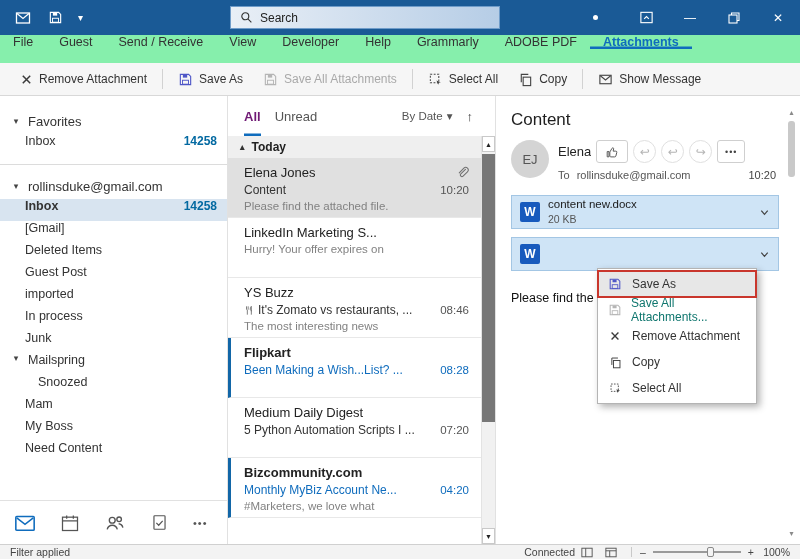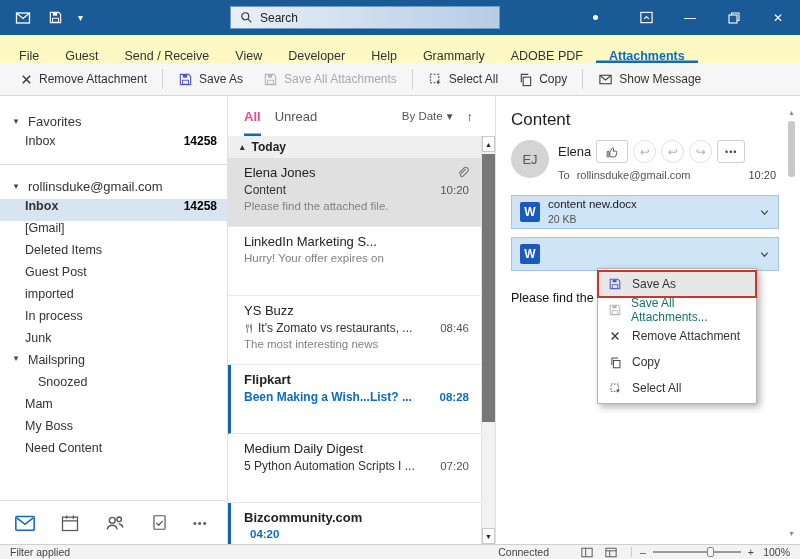--- a/index.html
+++ b/index.html
@@ -10,21 +10,21 @@
   .titlebar{position:absolute;top:0;left:0;right:0;height:35px;background:#1a5a96;display:flex;align-items:center;color:#fff}
   .tb-left{display:flex;align-items:center;gap:14px;padding-left:14px}
   .tb-icon{width:18px;height:18px;display:flex;align-items:center;justify-content:center}
   .tb-chev{font-size:10px;color:#fff}
   .searchbox{position:absolute;left:230px;top:6px;width:270px;height:23px;background:linear-gradient(to right,#e9eff6,#b6cde6);border:1px solid #6f9cc9;display:flex;align-items:center;gap:7px;padding:0 9px;color:#222;font-size:12px}
   .tb-right{position:absolute;right:0;top:0;height:35px;display:flex;align-items:center}
   .wbtn{width:44px;height:35px;display:flex;align-items:center;justify-content:center;color:#fff;font-size:12px}
   .tb-dot{width:5px;height:5px;border-radius:50%;background:#fff;margin-right:26px}
 
   
-  .ribbon-tabs{position:absolute;top:35px;left:0;right:0;height:28px;background:#fef9c3;display:flex;align-items:flex-end;padding-left:6px}
+  .ribbon-tabs{position:absolute;top:35px;left:0;right:0;height:28px;background:#86efac;display:flex;align-items:flex-start;}
   .rtab{padding:0 13px;display:flex;align-items:center;font-size:12.5px;color:#333}
   .rtab.active{color:#0f6cbd;font-weight:700;box-shadow:inset 0 -2.5px 0 #0f6cbd}
 
   
   .toolbar{position:absolute;top:63px;left:0;right:0;height:33px;background:#f6f6f6;border-bottom:1px solid #d8d8d8;display:flex;align-items:center;padding-left:10px}
   .tbtn{display:flex;align-items:center;gap:6px;padding:0 10px;height:26px;background:transparent;border:none;font:inherit;font-size:12px;color:#333}
   .tbtn.disabled{color:#a9a9a9}
   .tdiv{width:1px;height:20px;background:#d2d2d2;margin:0 5px}
   .ticon{display:flex;align-items:center}
 
@@ -33,45 +33,45 @@
 
   
   .sidebar{width:228px;border-right:1px solid #e1e1e1;display:flex;flex-direction:column;background:#fff}
   .folders{flex:1;padding-top:12px;overflow:hidden}
   .shead{display:flex;align-items:center;height:26px;padding-left:9px;font-size:13px;color:#333;gap:5px}
   .schev{width:14px;font-size:9px;color:#444;text-align:center}
   .srow{display:flex;align-items:flex-start;height:22px;padding:0 10px 0 25px;font-size:12.5px;color:#333}
   .srow.selected{background:#d8e4f0;font-weight:700}
   .srow.nested{padding-left:38px}
   .srow.has-chev{padding-left:9px;gap:5px}
-  .count{margin-left:auto;color:#000000;font-weight:700;font-size:12px}
+  .count{margin-left:auto;color:#0369a1;font-weight:700;font-size:12px}
   .sb-divider{height:1px;background:#dcdcdc;margin:8px 0}
   .navrow{height:44px;border-top:1px solid #e1e1e1;display:flex;align-items:center;padding:0 14px;gap:24px}
   .navic{display:flex;align-items:center;justify-content:center}
   .nav-ell{color:#555;font-size:11px;letter-spacing:1px}
 
   
   .list-pane{width:268px;border-right:1px solid #e1e1e1;position:relative;background:#fff;overflow:hidden}
   .list-head{height:40px;display:flex;align-items:center;padding:0 22px 0 16px;gap:14px}
   .ltab{font-size:13px;color:#555;height:40px;display:flex;align-items:center}
-  .ltab.active{color:#ec4899;font-weight:700;box-shadow:inset 0 -2.5px 0 #0f6cbd}
+  .ltab.active{color:#701a75;font-weight:700;box-shadow:inset 0 -2.5px 0 #0f6cbd}
   .bydate{margin-left:auto;font-size:11.5px;color:#555;display:flex;align-items:center;gap:4px}
   .sortarrow{font-size:13px;color:#333;font-weight:700}
   .todaybar{height:22px;background:#efefef;display:flex;align-items:center;gap:7px;padding-left:12px;font-size:12px;font-weight:700;color:#222}
   .todaychev{font-size:9px;color:#333}
-  .msg{height:69px;padding:7px 26px 0 16px;border-bottom:1px solid #e8e8e8;background:#fff}
+  .msg{height:60px;padding:7px 26px 0 16px;border-bottom:1px solid #e8e8e8;background:#fff}
   .msg.selected{background:#e0e0e0}
   .msg.unread{border-left:3px solid #1266a7;padding-left:13px}
   .m1{display:flex;align-items:center;font-size:13px;color:#222}
   .sender{flex:1;white-space:nowrap;overflow:hidden;text-overflow:ellipsis}
   .unread .sender{font-weight:700}
   .m2{display:flex;align-items:center;font-size:12px;margin-top:3px;color:#333;gap:4px}
   .subj{flex:1;white-space:nowrap;overflow:hidden;text-overflow:ellipsis}
   .time{color:#555;font-size:11.5px;margin-left:6px}
-  .unread .subj,.unread .time{color:#0f6cbd;font-weight:700}
+  .unread .subj,.unread .time{color:#0f6cbd;font-weight:400}
   .m3{font-size:11.5px;color:#828282;margin-top:3px;white-space:nowrap;overflow:hidden;text-overflow:ellipsis}
   .attach-ic{margin-left:6px;display:flex}
   .subj-ic{display:flex;align-items:center}
 
   
   .lscroll{position:absolute;top:40px;right:0;bottom:0;width:14px;background:#f1f1f1;border-left:1px solid #e3e3e3}
   .larrow{height:16px;background:#fff;border:1px solid #c9c9c9;display:flex;align-items:center;justify-content:center;font-size:7px;color:#222}
   .larrow.bottom{position:absolute;bottom:0;left:0;right:0}
   .lthumb{position:absolute;top:18px;left:0;right:0;height:268px;background:#777}
 
@@ -107,21 +107,21 @@
   .mi-ic{width:16px;display:flex;align-items:center;justify-content:center}
 
   
   .rscroll{position:absolute;top:12px;right:3px;bottom:6px;width:11px;display:flex;flex-direction:column;align-items:center;font-size:8px;color:#8a8a8a}
   .rthumb{width:7px;height:56px;background:#c9c9c9;border-radius:3px;margin-top:4px}
   .rarrow.bottom{margin-top:auto}
 
   
   .statusbar{position:absolute;left:0;right:0;bottom:0;height:15px;background:#f3f3f3;border-top:1px solid #d0d0d0;display:flex;align-items:center;font-size:10.5px;color:#444;padding:0 10px}
   .sb-spacer{flex:1}
-  .sb-conn{margin-right:26px}
+  .sb-conn{}
   .sb-ic{margin:0 6px;display:flex;align-items:center}
   .sb-zdiv{width:1px;height:10px;background:#c9c9c9;margin:0 8px}
   .ztrack{width:88px;height:2px;background:#9a9a9a;position:relative;margin:0 7px}
   .zthumb{position:absolute;left:62%;top:-4px;width:7px;height:10px;background:#f3f3f3;border:1px solid #8a8a8a;border-radius:2px}
   .zpct{width:36px;text-align:right}
   svg{display:block}
 </style>
 </head>
 <body>
 
@@ -408,20 +408,21 @@
             <span class="time">07:20</span>
           </div>
         <div class="m3"></div>
       </div>
 
       <div class="msg unread">
         <div class="m1">
             <span class="sender">Bizcommunity.com</span>
           </div>
         <div class="m2">
+            <span class="subj">Monthly MyBiz Account Ne...</span>
             <span class="time">04:20</span>
           </div>
         <div class="m3">#Marketers, we love what</div>
       </div>
 
       <div class="lscroll">
         <div class="larrow">▲</div>
         <div class="lthumb"></div>
         <div class="larrow bottom">▼</div>
       </div>

